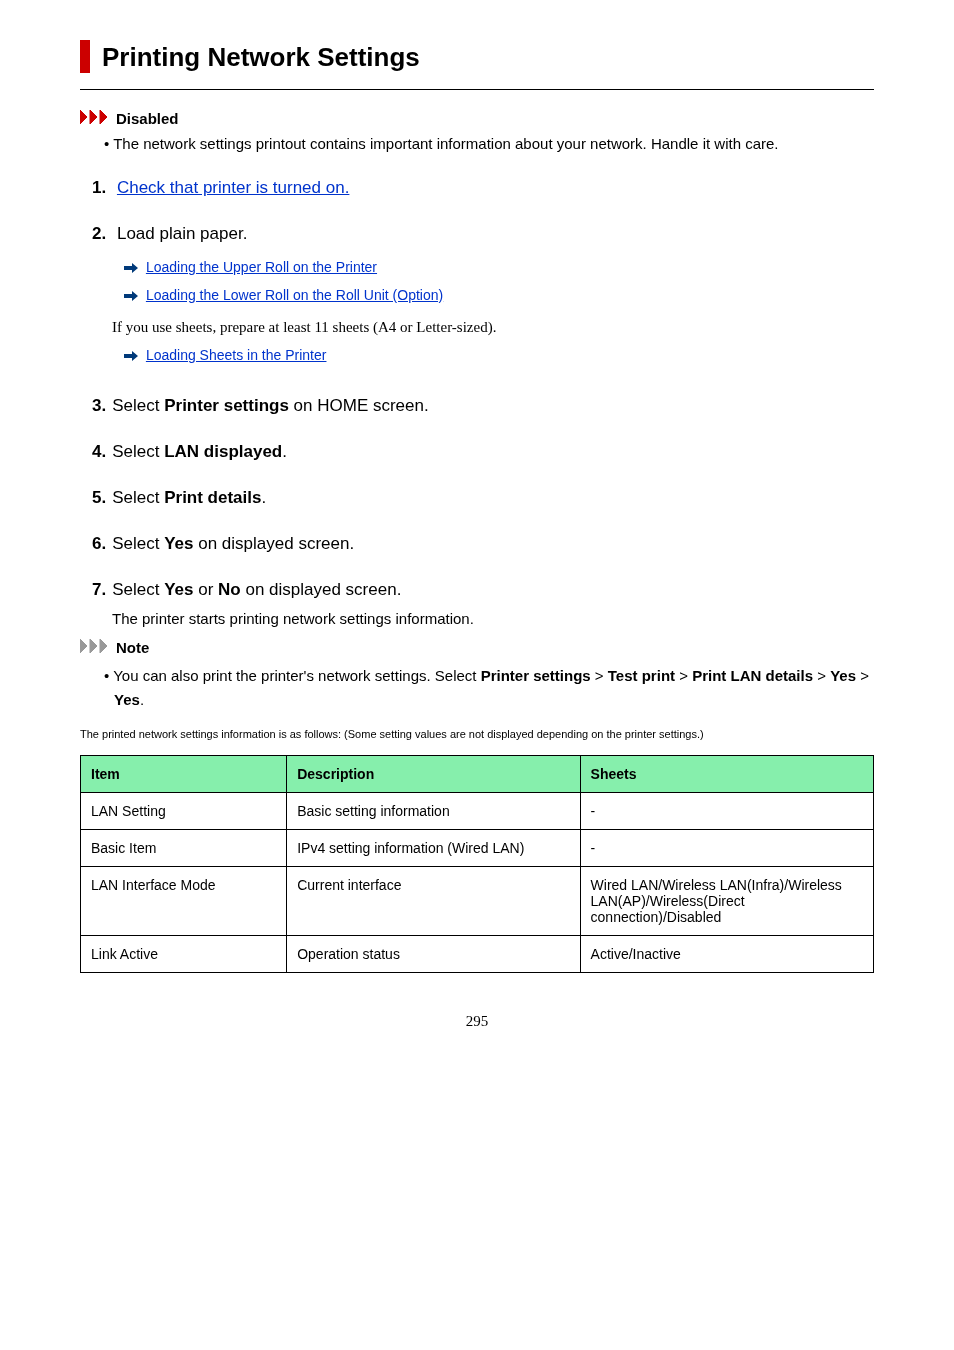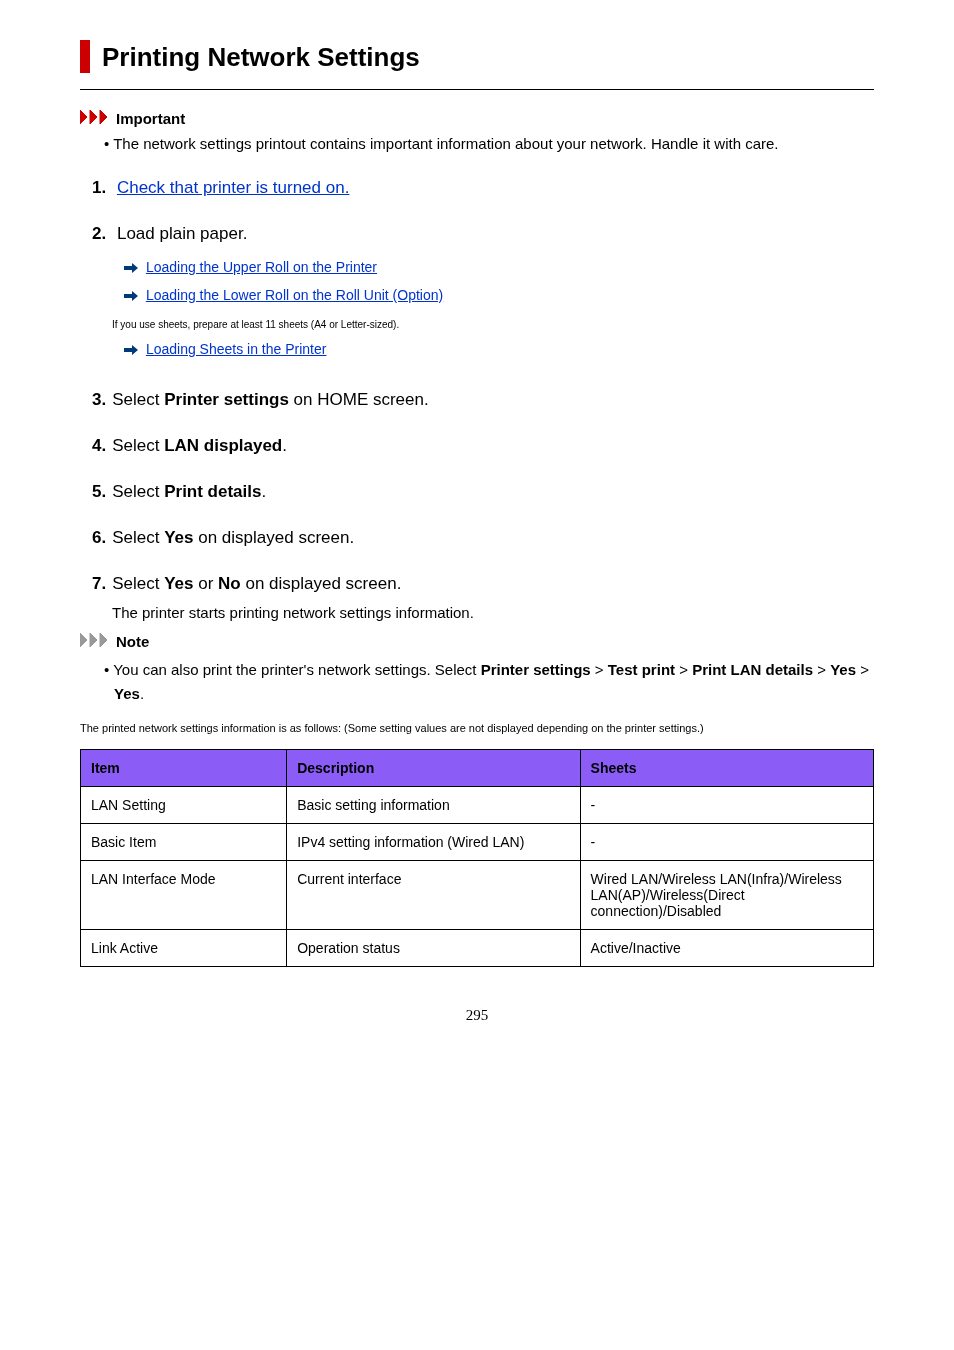--- a/index.html
+++ b/index.html
@@ -74,22 +74,23 @@
     font-size: 14px;
     line-height: 1.9;
   }
   .sub-arrow {
     display: inline-block;
     vertical-align: middle;
     margin-right: 4px;
   }
   .sub-text {
     margin: 10px 0 6px 32px;
-    font-size: 10px;
+    font-size: 15px;
     font-weight: normal;
+    font-family: Liberation Serif, serif;
   }
   .indent-text {
     margin: 10px 0 12px 32px;
     font-size: 15px;
     font-weight: normal;
   }
   .note-text {
     font-size: 15px;
     margin: 2px 0 12px 24px;
     text-indent: -10px;
@@ -107,21 +108,21 @@
     font-size: 14px;
     margin-top: 6px;
   }
   table.settings th, table.settings td {
     border: 1px solid #000;
     padding: 10px 10px;
     text-align: left;
     vertical-align: top;
   }
   table.settings th {
-    background: #8b5cf6;
+    background: #86efac;
     font-weight: bold;
   }
   .col-item { width: 26%; }
   .col-desc { width: 37%; }
   .col-setting { width: 37%; }
   .page-num {
     text-align: center;
     font-family: "Times New Roman", serif;
     font-size: 15px;
     margin-top: 40px;
@@ -141,21 +142,21 @@
 
 
   <div class="callout-header">
     <span class="chevron chevron-red">
       <svg width="30" height="14">
           <polygon points="0,0 7,7 0,14"></polygon>
           <polygon points="10,0 17,7 10,14"></polygon>
           <polygon points="20,0 27,7 20,14"></polygon>
         </svg>
     </span>
-    <span>Important</span>
+    <span>Disabled</span>
   </div>
   <div class="bullet-line">• <span>The network settings printout contains important information about your network. Handle it with care.</span></div>
 
   <div class="num-item">
     <span class="num">1.</span>
     <span class="link normal-weight" style="font-size:17px;">Check that printer is turned on.</span>
   </div>
 
   <div class="num-item">
     <span class="num">2.</span>

